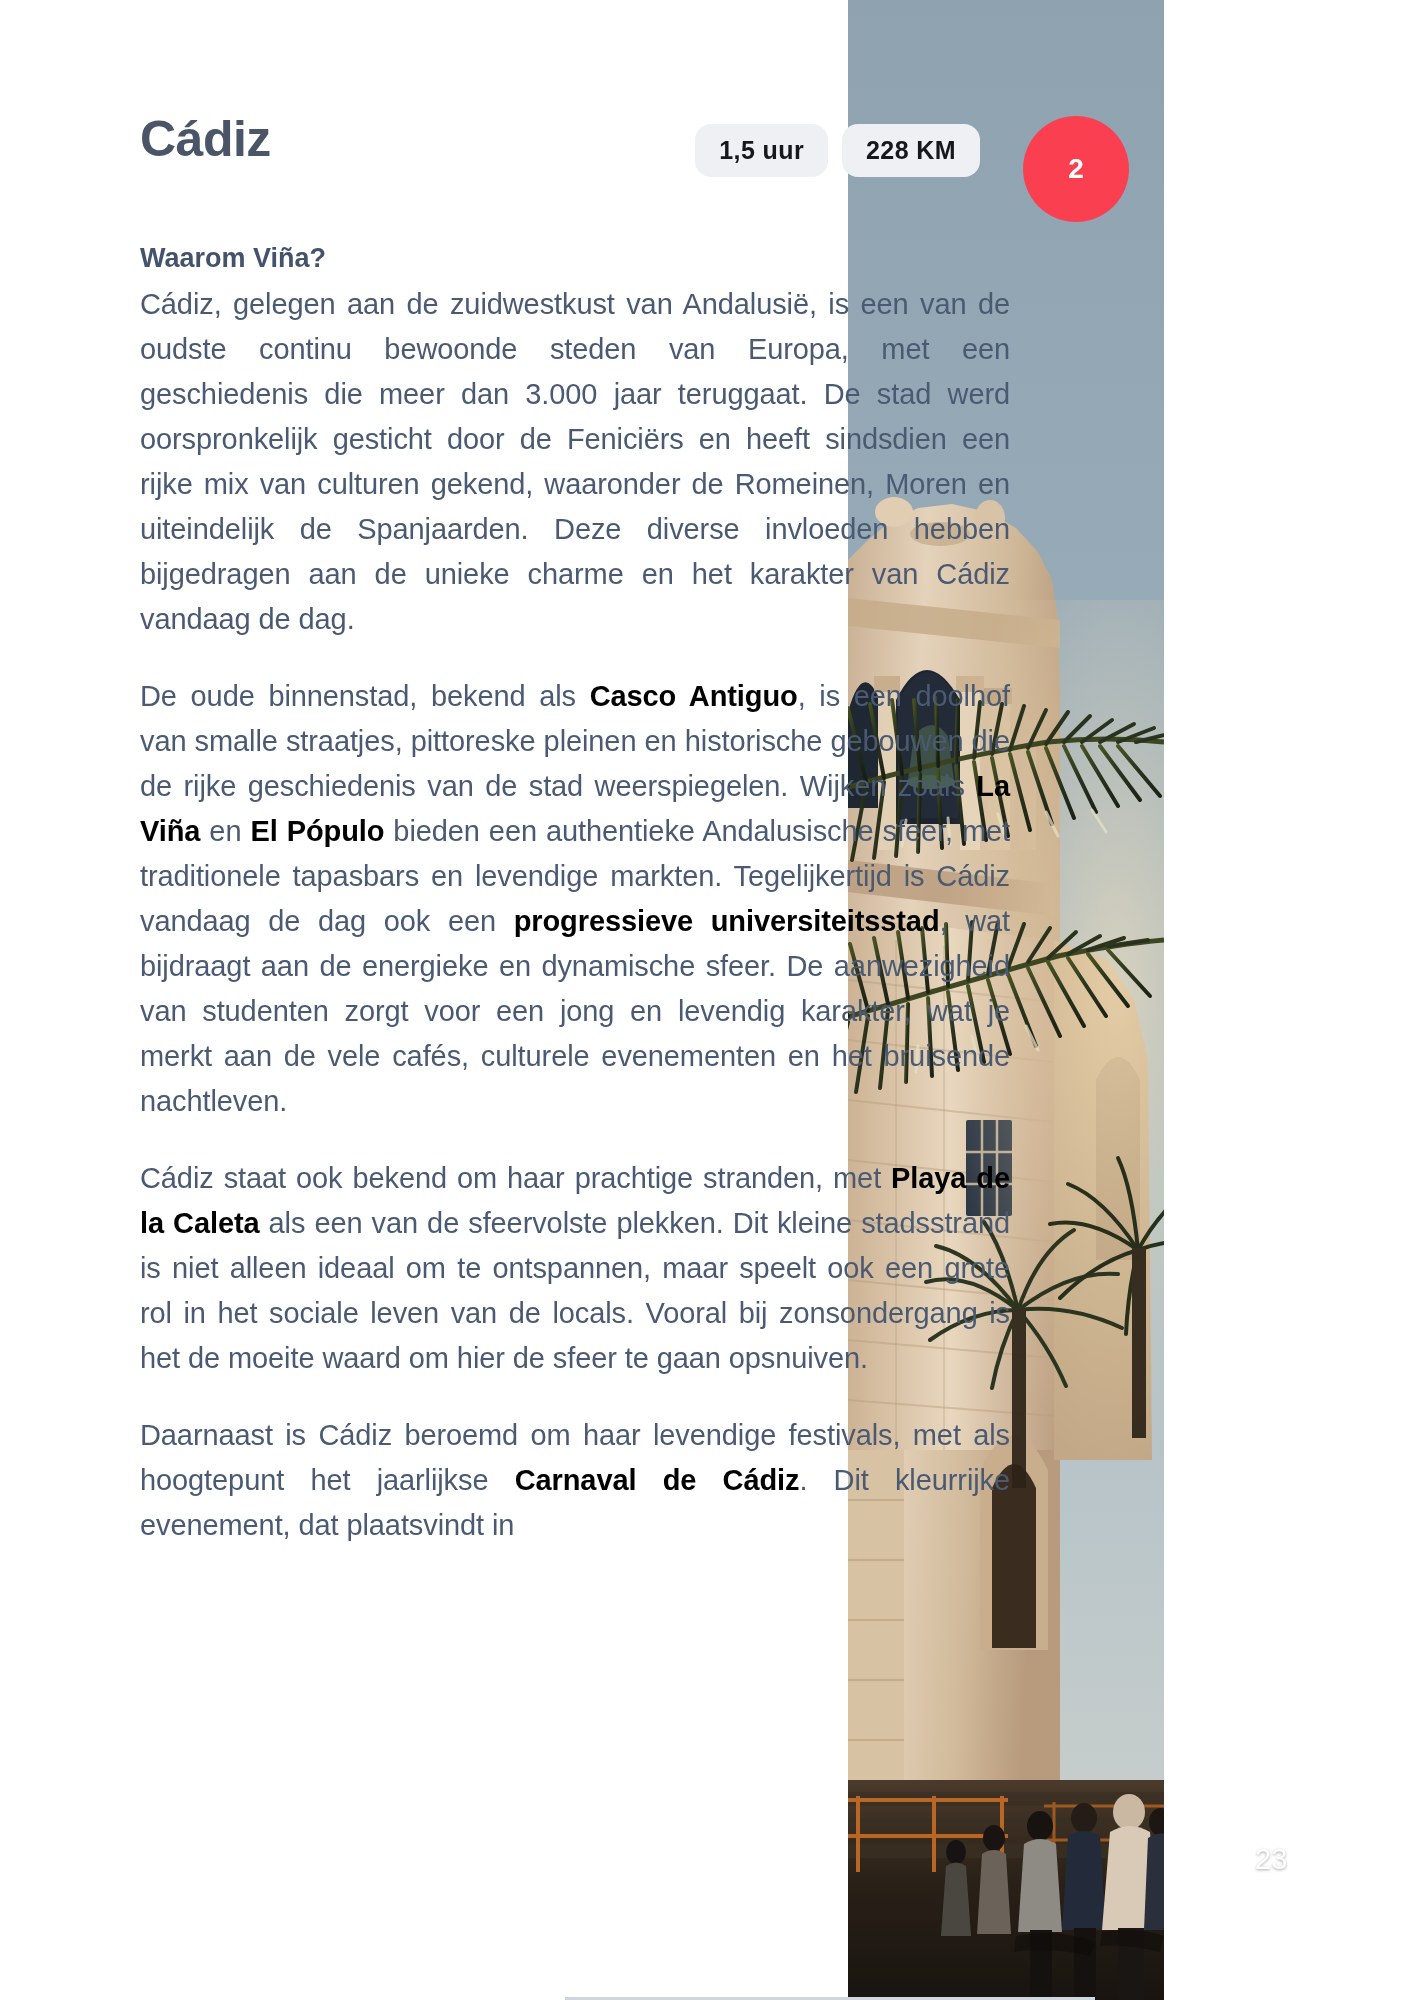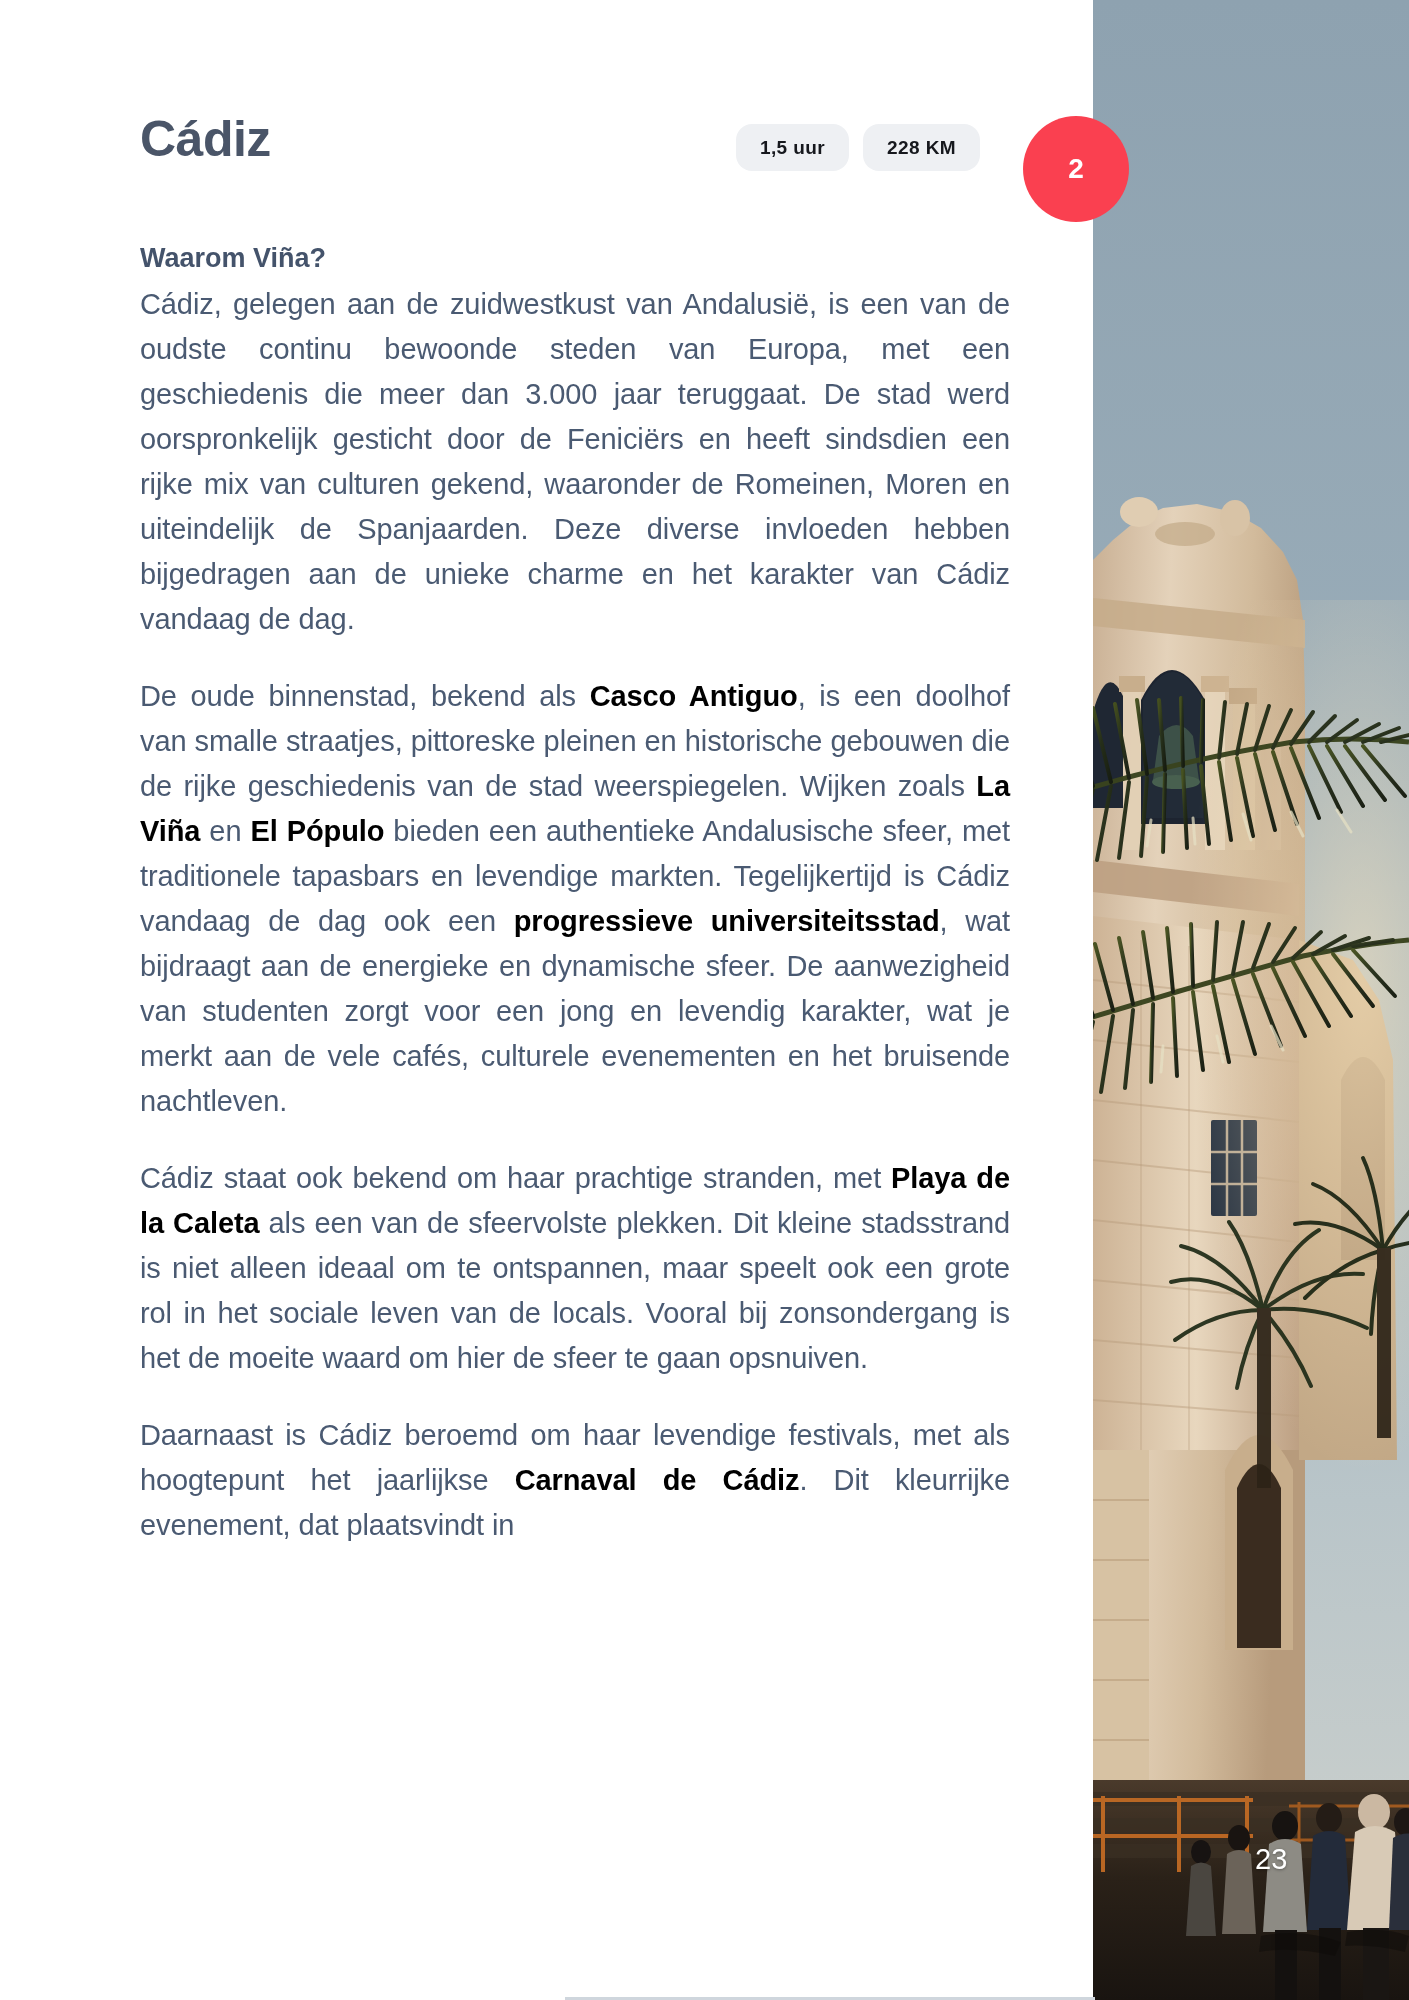--- a/index.html
+++ b/index.html
@@ -8,21 +8,21 @@
   html, body {
     width:1409px;
     height:2000px;
     background:#ffffff;
     font-family:"Liberation Sans", sans-serif;
     overflow:hidden;
   }
 
   .page {
     position:relative;
-    width:1409px;
+    width:1164px;
     height:2000px;
     background:#ffffff;
   }
 
   
   .hero-photo {
     position:absolute;
     top:0;
     right:0;
     width:316px;
@@ -57,21 +57,21 @@
     right:0;
     top:6px;
     display:flex;
     gap:14px;
   }
 
   .badge {
     background:#eef0f3;
     border-radius:16px;
     padding:14px 24px;
-    font-size:19px;
+    font-size:25px;
     font-weight:bold;
     color:#16181d;
     letter-spacing:0.4px;
     white-space:nowrap;
     line-height:1;
   }
 
   
   .step-circle {
     position:absolute;

